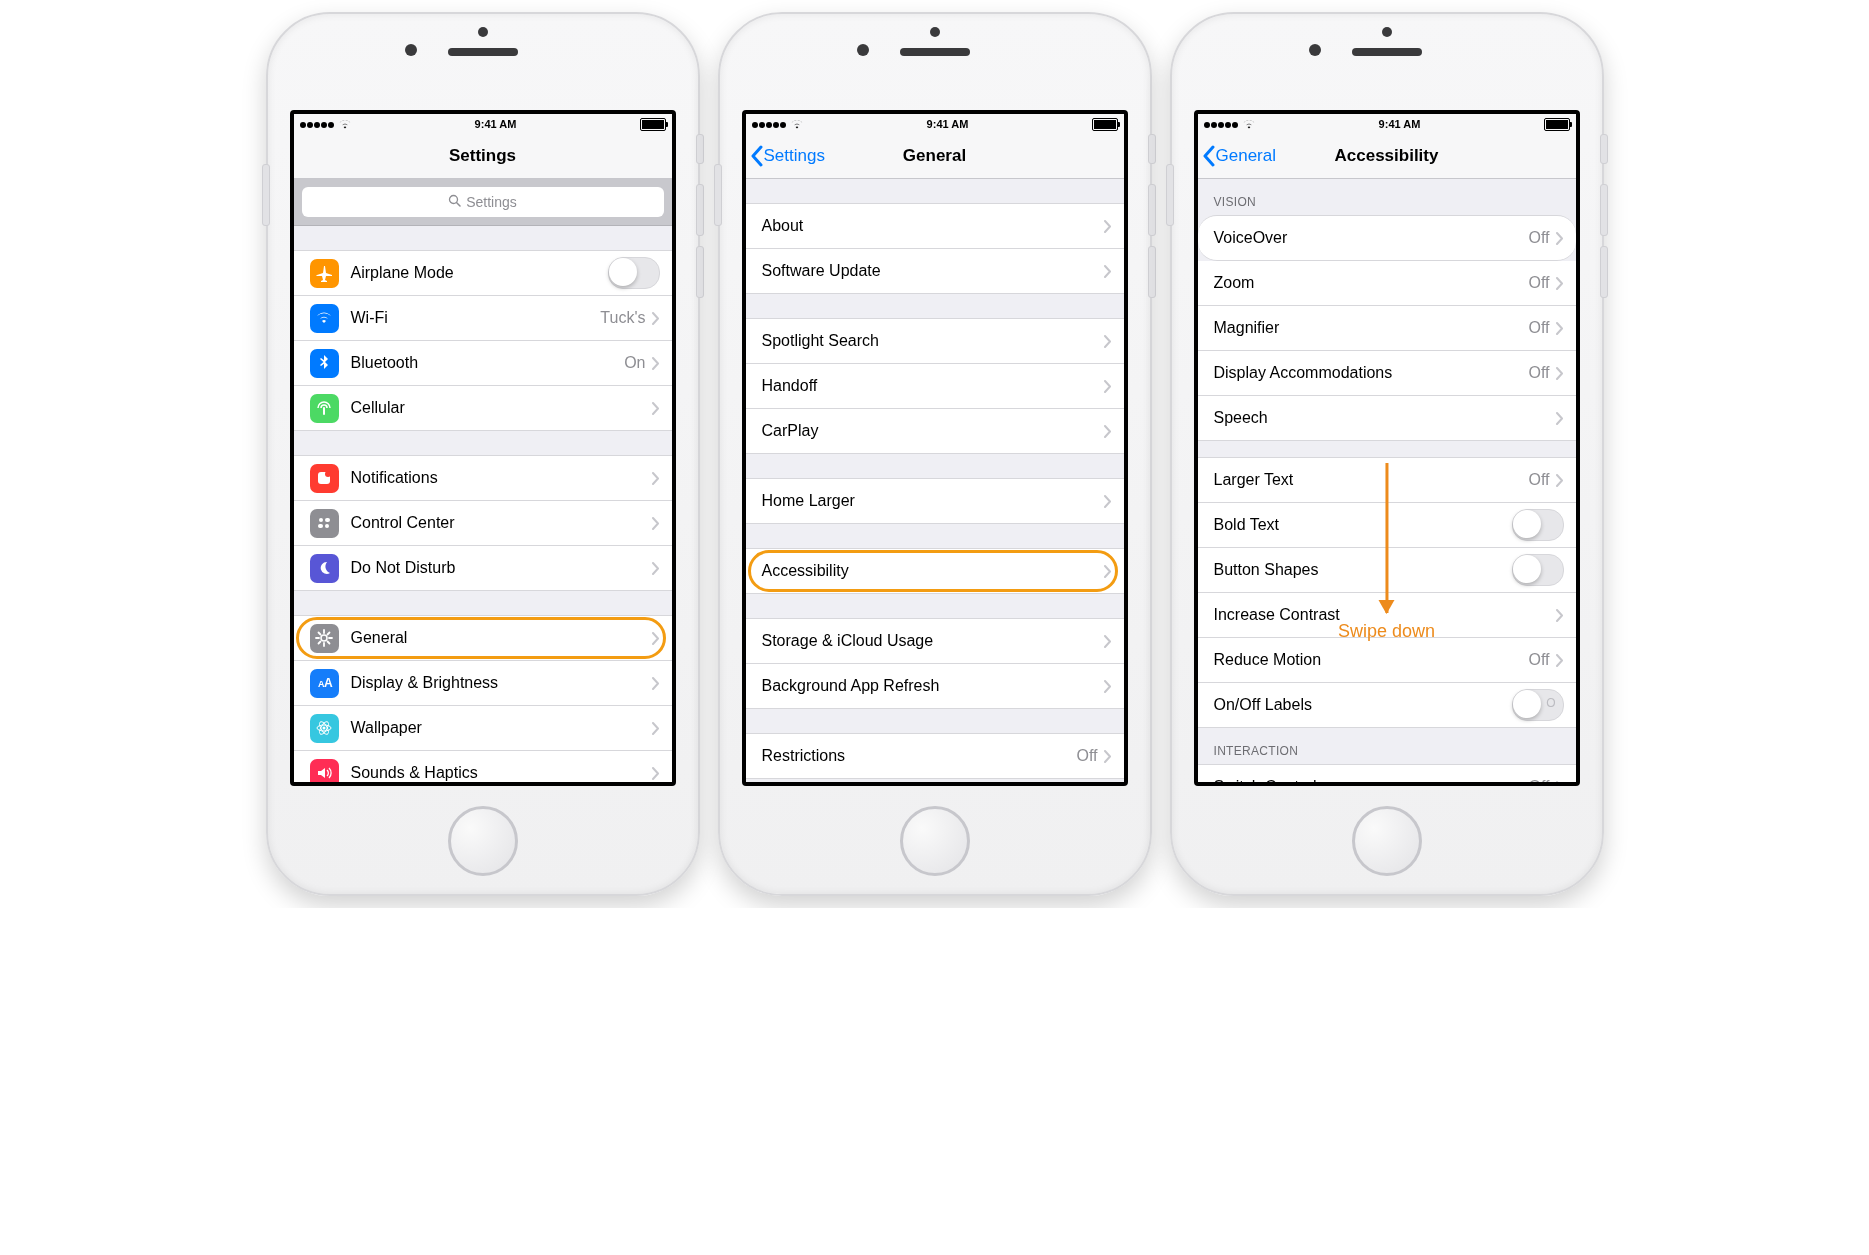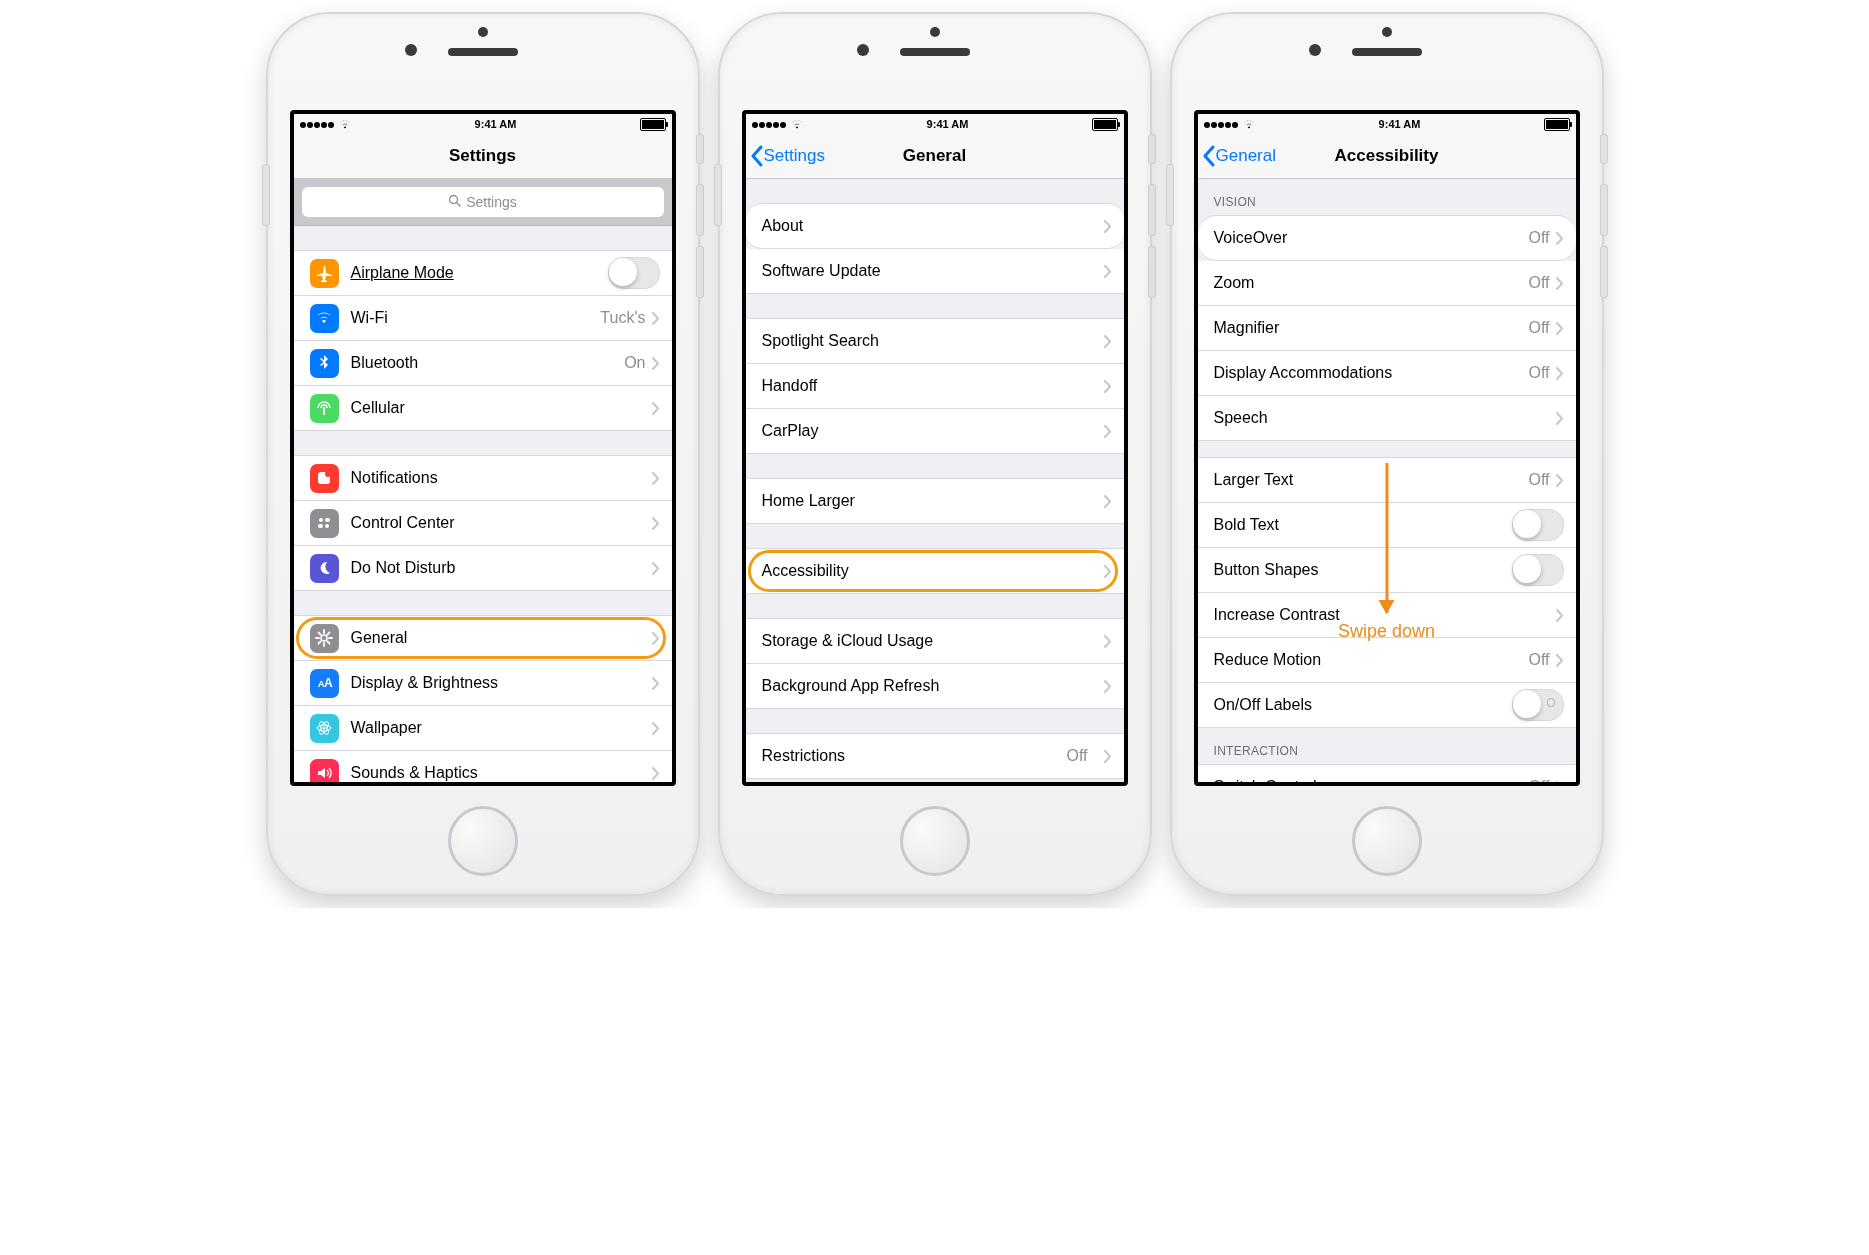--- a/index.html
+++ b/index.html
@@ -98,21 +98,21 @@
         <span><svg width="13" height="13" viewBox="0 0 13 13">
                 <circle cx="5.5" cy="5.5" r="4" fill="none" stroke="#8e8e93" stroke-width="1.3"></circle>
                 <line x1="8.5" y1="8.5" x2="12" y2="12" stroke="#8e8e93" stroke-width="1.5" stroke-linecap="round"></line>
               </svg></span>
         <span>Settings</span>
       </div>
     </div>
 
     <div class="group-spacer"></div>
     <div id="p1g1">
-          <div class="row" style="border-top: 0.5px solid rgb(215, 215, 219); text-decoration: underline;">
+          <div class="row" style="border-top: 0.5px solid rgb(215, 215, 219);">
             <div class="ic ic-orange">
               <svg viewBox="0 0 18 18">
                 <path d="M2 11l6-2 1-7h1l1 7 6 2v1l-6 0-1 4 2 1v1H6v-1l2-1-1-4-6 0z"></path>
               </svg>
             </div>
             <div class="lbl">Airplane Mode</div>
             <div class="toggle">
               <div class="knob"></div>
             </div>
           </div>
@@ -302,21 +302,21 @@
         <svg viewBox="0 0 14 22">
               <path d="M11 2 3 11l8 9" fill="none" stroke="#007aff" stroke-width="3" stroke-linecap="round" stroke-linejoin="round"></path>
             </svg>
         <span>Settings</span>
       </div>
       <div class="title">General</div>
     </div>
 
     <div class="group-spacer"></div>
     <div id="p2g1">
-          <div class="row no-icon" style="border-top: 0.5px solid rgb(215, 215, 219); border-radius: 16px;">
+          <div class="row no-icon" style="border-top: 0.5px solid rgb(215, 215, 219);">
             <div class="lbl">About</div>
             <div class="chev">
               <svg viewBox="0 0 8 13">
                 <path d="M1 1l5 5.5L1 12" fill="none" stroke="#c7c7cc" stroke-width="2" stroke-linecap="round" stroke-linejoin="round"></path>
               </svg>
             </div>
           </div>
           <div class="row no-icon">
             <div class="lbl">Software Update</div>
             <div class="chev">
@@ -390,21 +390,21 @@
             <div class="lbl">Background App Refresh</div>
             <div class="chev">
               <svg viewBox="0 0 8 13">
                 <path d="M1 1l5 5.5L1 12" fill="none" stroke="#c7c7cc" stroke-width="2" stroke-linecap="round" stroke-linejoin="round"></path>
               </svg>
             </div>
           </div>
         </div>
     <div class="group-spacer"></div>
     <div id="p2g6">
-          <div class="row no-icon" style="border-top: 0.5px solid rgb(215, 215, 219); gap: 10px;">
+          <div class="row no-icon" style="border-top: 0.5px solid rgb(215, 215, 219);">
             <div class="lbl">Restrictions</div>
             <div class="val">Off</div>
             <div class="chev">
               <svg viewBox="0 0 8 13">
                 <path d="M1 1l5 5.5L1 12" fill="none" stroke="#c7c7cc" stroke-width="2" stroke-linecap="round" stroke-linejoin="round"></path>
               </svg>
             </div>
           </div>
         </div>
 

